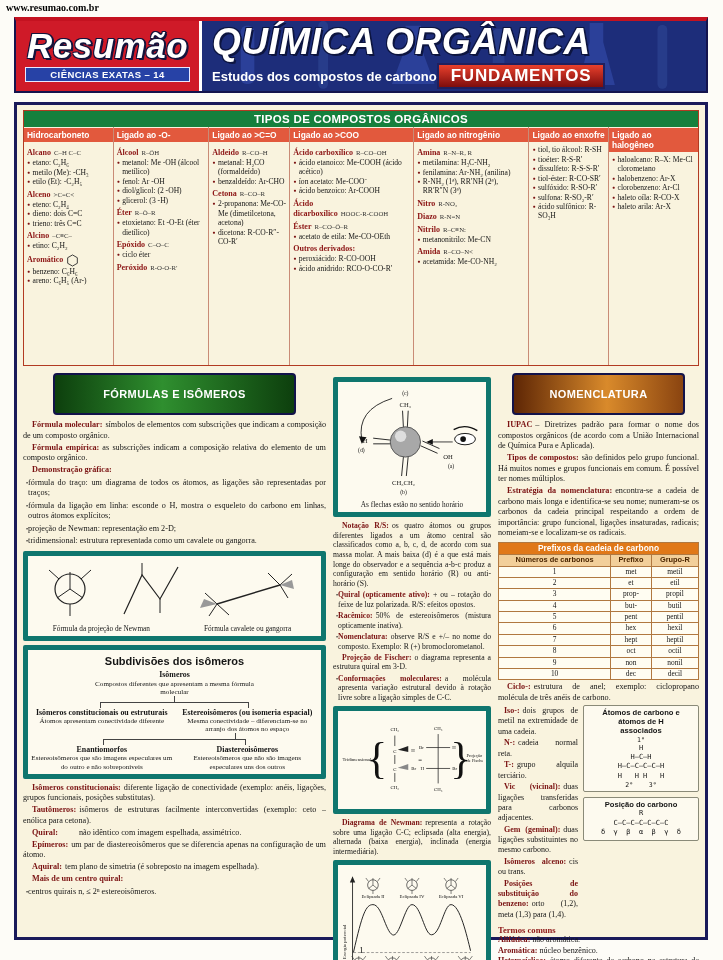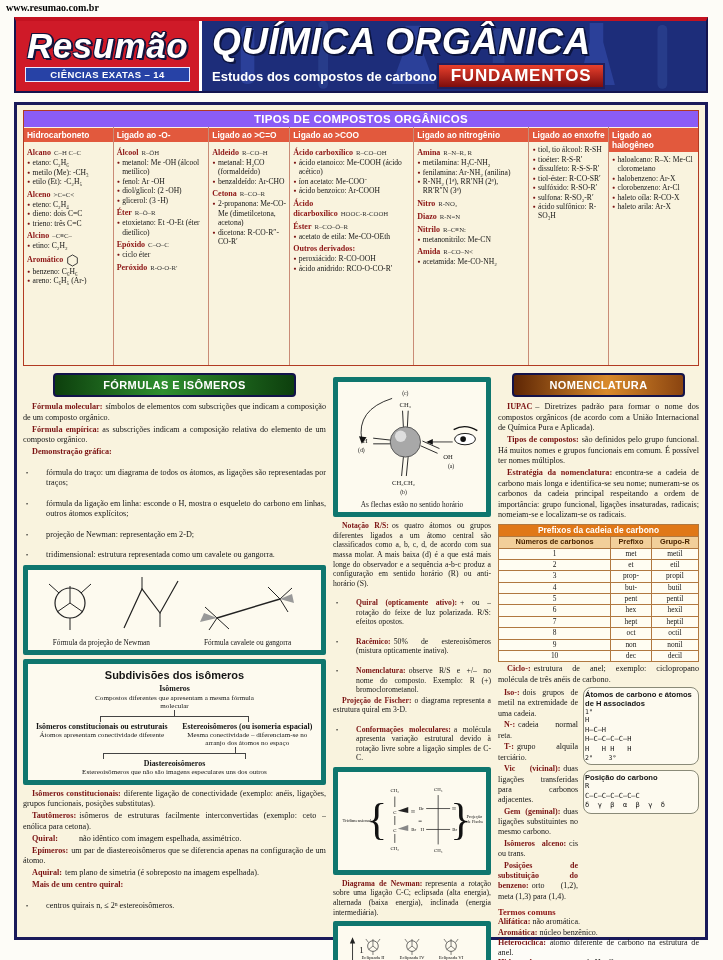--- a/index.html
+++ b/index.html
@@ -13,42 +13,42 @@
   .title-box{flex:1;position:relative;display:flex;flex-direction:column;justify-content:center;padding:2px 10px;overflow:hidden}
   .glass{position:absolute;inset:0;opacity:.45;pointer-events:none}
   .main-title{position:relative;font:italic bold 37px "Liberation Sans",sans-serif;color:#fff;line-height:1;letter-spacing:.5px;
     text-shadow:2px 2px 0 #0d1540,-1px -1px 0 #0d1540,1px -1px 0 #0d1540,-1px 1px 0 #0d1540}
   .title-row2{position:relative;display:flex;align-items:center;justify-content:flex-start;margin-top:3px}
   .subtitle{font:bold 13px "Liberation Sans",sans-serif;color:#fff}
   .badge{background:linear-gradient(180deg,#e8402c,#7e0d0d);border:2px solid #20205e;color:#fff;font:bold 17px "Liberation Sans",sans-serif;padding:1px 12px;letter-spacing:.8px}
   .sheet{position:absolute;left:14px;right:15px;top:102px;bottom:20px;border:3px solid #1a1a5a;background:#f9f3de;padding:5px 6px}
   
   .compounds{border:1px solid #b23a22;background:#f9f3de}
-  .compounds-title{background:#8b5cf6;color:#fff;text-align:center;font:bold 11.5px "Liberation Sans",sans-serif;padding:2px 5px;letter-spacing:.3px}
+  .compounds-title{background:#15803d;color:#fff;text-align:center;font:bold 11.5px "Liberation Sans",sans-serif;padding:2px 5px;letter-spacing:.3px}
   .compounds-grid{display:flex;align-items:stretch}
   .ccol{border-right:1px solid #c98b76;display:flex;flex-direction:column}
   .ccol:last-child{border-right:none}
   .chead{background:#e2593d;color:#fff;font:bold 8.4px "Liberation Sans",sans-serif;padding:2px 3px;border-top:1.5px solid #f9f3de;border-bottom:1.5px solid #f9f3de}
   .cbody{flex:1;padding:2px 3px 4px;font-size:7.6px;line-height:1.25;min-height:212px}
   .grp{margin-top:3px}
   .gname{color:#8c1414;font-weight:bold;font-size:8px}
   .gform{font-size:6.8px;color:#333;margin-left:3px;white-space:nowrap}
   .titem{display:flex;gap:2.5px}
   .bdot{color:#7a1010;font-size:5px;line-height:1.9}
   .hexicon{vertical-align:middle;margin-left:3px}
   
   .lower{display:flex;gap:7px;margin-top:7px}
   .col-left{width:303px;overflow:hidden}
   .col-mid{width:158px;overflow:hidden}
   .col-right{flex:1;overflow:hidden}
-  .sec-head{border:2px solid #13134a;border-radius:4px;color:#fff;text-align:center;font:bold 11px "Liberation Sans",sans-serif;padding:4px 0;margin:0 auto 5px;letter-spacing:.4px}
+  .sec-head{border:2px solid #13134a;border-radius:4px;color:#fff;text-align:center;font:bold 11px "Liberation Sans",sans-serif;padding:13px 0;margin:0 auto 5px;letter-spacing:.4px}
   .green{background:linear-gradient(90deg,#0d3f0d,#2f8f2f 45%,#0d3f0d);width:80%}
   .orange{background:linear-gradient(90deg,#5e2605,#d98a2b 55%,#8a4410);width:86%}
   .para{margin:1px 0 1.5px;text-align:justify;text-indent:9px;font-size:8.2px;line-height:1.28}
-  .li{display:flex;gap:18px;margin:10px 0 1px 3px;font-size:8.2px;line-height:1.28;text-align:justify}
+  .li{display:flex;gap:0;margin:2px 0 1px 3px;font-size:8.2px;line-height:1.28;text-align:justify}
   .li .dot{color:#111;font-size:6px;line-height:1.8}
   .lead{color:#7a1212}
   .col-mid .para,.col-mid .li{font-size:7.7px;line-height:1.24}
   .fig-box{background:#fdfaef;border:5px solid #0f766e;border-radius:2px;margin:4px 0;padding:3px;position:relative}
   .fig-cap{font-size:7.3px;text-align:center;line-height:1.15}
   .cap-row{display:flex;justify-content:space-between;padding:0 8px}
   .cap-row .fig-cap{width:46%}
   
   .tree-title{font:bold 11px "Liberation Sans",sans-serif;text-align:center;margin:2px 0 3px}
   .tnode{text-align:center;margin:0 auto}
@@ -61,21 +61,21 @@
   
   .prefix-table{width:100%;border-collapse:collapse;margin:3px 0 2px;font-size:7.4px;background:#fffdf2}
   .prefix-table td,.prefix-table th{border:1px solid #b07840;text-align:center;padding:0 2px;line-height:1.4}
   .pt-title{background:#e07818;color:#fff;font:bold 8.4px "Liberation Sans",sans-serif}
   .pt-head{background:#f2cf9a;color:#4a2500;font:bold 7.4px "Liberation Sans",sans-serif}
   
   .side-row{display:flex;gap:5px;margin-top:2px}
   .side-text{flex:1}
   .side-text .para{text-indent:6px;font-size:8px}
   .side-boxes{width:116px}
-  .side-box{background:#fdfaef;border:1px solid #8a8a78;border-radius:8px;padding:2px 1px;margin-bottom:5px;}
+  .side-box{background:#fdfaef;border:1px solid #8a8a78;border-radius:2px;padding:2px 16px;margin-bottom:5px;text-align:center}
   .sb-title{font:bold 7.6px "Liberation Sans",sans-serif;line-height:1.2}
   .cb-line{font-size:7px;line-height:1.35;font-family:"DejaVu Sans Mono",monospace;white-space:pre}
   .cb-mark{font-size:6.5px;font-family:"DejaVu Sans Mono",monospace}
   .termos-title{color:#8c1414;font-weight:bold;font-size:8.6px;margin-top:4px}
   .tpara{font-size:8.1px;line-height:1.27;text-align:justify}
   .page-num{position:absolute;bottom:5px;left:0;right:0;text-align:center;font-size:9px}
   svg text{font-family:"Liberation Serif",serif}
 </style>
 </head>
 <body>
@@ -402,20 +402,24 @@
             <div class="tdesc">Átomos apresentam conectividade diferente</div>
           </div>
           <div class="tnode">
             <div class="tname">Estereoisômeros (ou isomeria espacial)</div>
             <div class="tdesc">Mesma conectividade – diferenciam-se no arranjo dos átomos no espaço</div>
           </div>
         </div>
         <div class="tcon" style="margin-left:71%"></div>
         <div class="tsplit" style="width:50%"></div>
         <div class="trow">
+          <div class="tnode">
+            <div class="tname">Enantiomorfos</div>
+            <div class="tdesc">Estereoisômeros que são imagens especulares um do outro e não sobreponíveis</div>
+          </div>
           <div class="tnode">
             <div class="tname">Diastereoisômeros</div>
             <div class="tdesc">Estereoisômeros que não são imagens especulares uns dos outros</div>
           </div>
         </div>
       </div>
       <div id="left-blocks2">
           <div class="para"><span><b class="lead" style="margin-right: 3px;">Isômeros constitucionais:</b>diferente ligação de conectividade (exemplo: anéis, ligações, grupos funcionais, posições substitutas).</span></div>
           <div class="para"><span><b class="lead" style="margin-right: 3px;">Tautômeros:</b>isômeros de estruturas facilmente interconvertidas (exemplo: ceto – enólica para cetona).</span></div>
           <div class="para"><span><b class="lead" style="margin-right: 21px;">Quiral:</b>não idêntico com imagem espelhada, assimétrico.</span></div>

